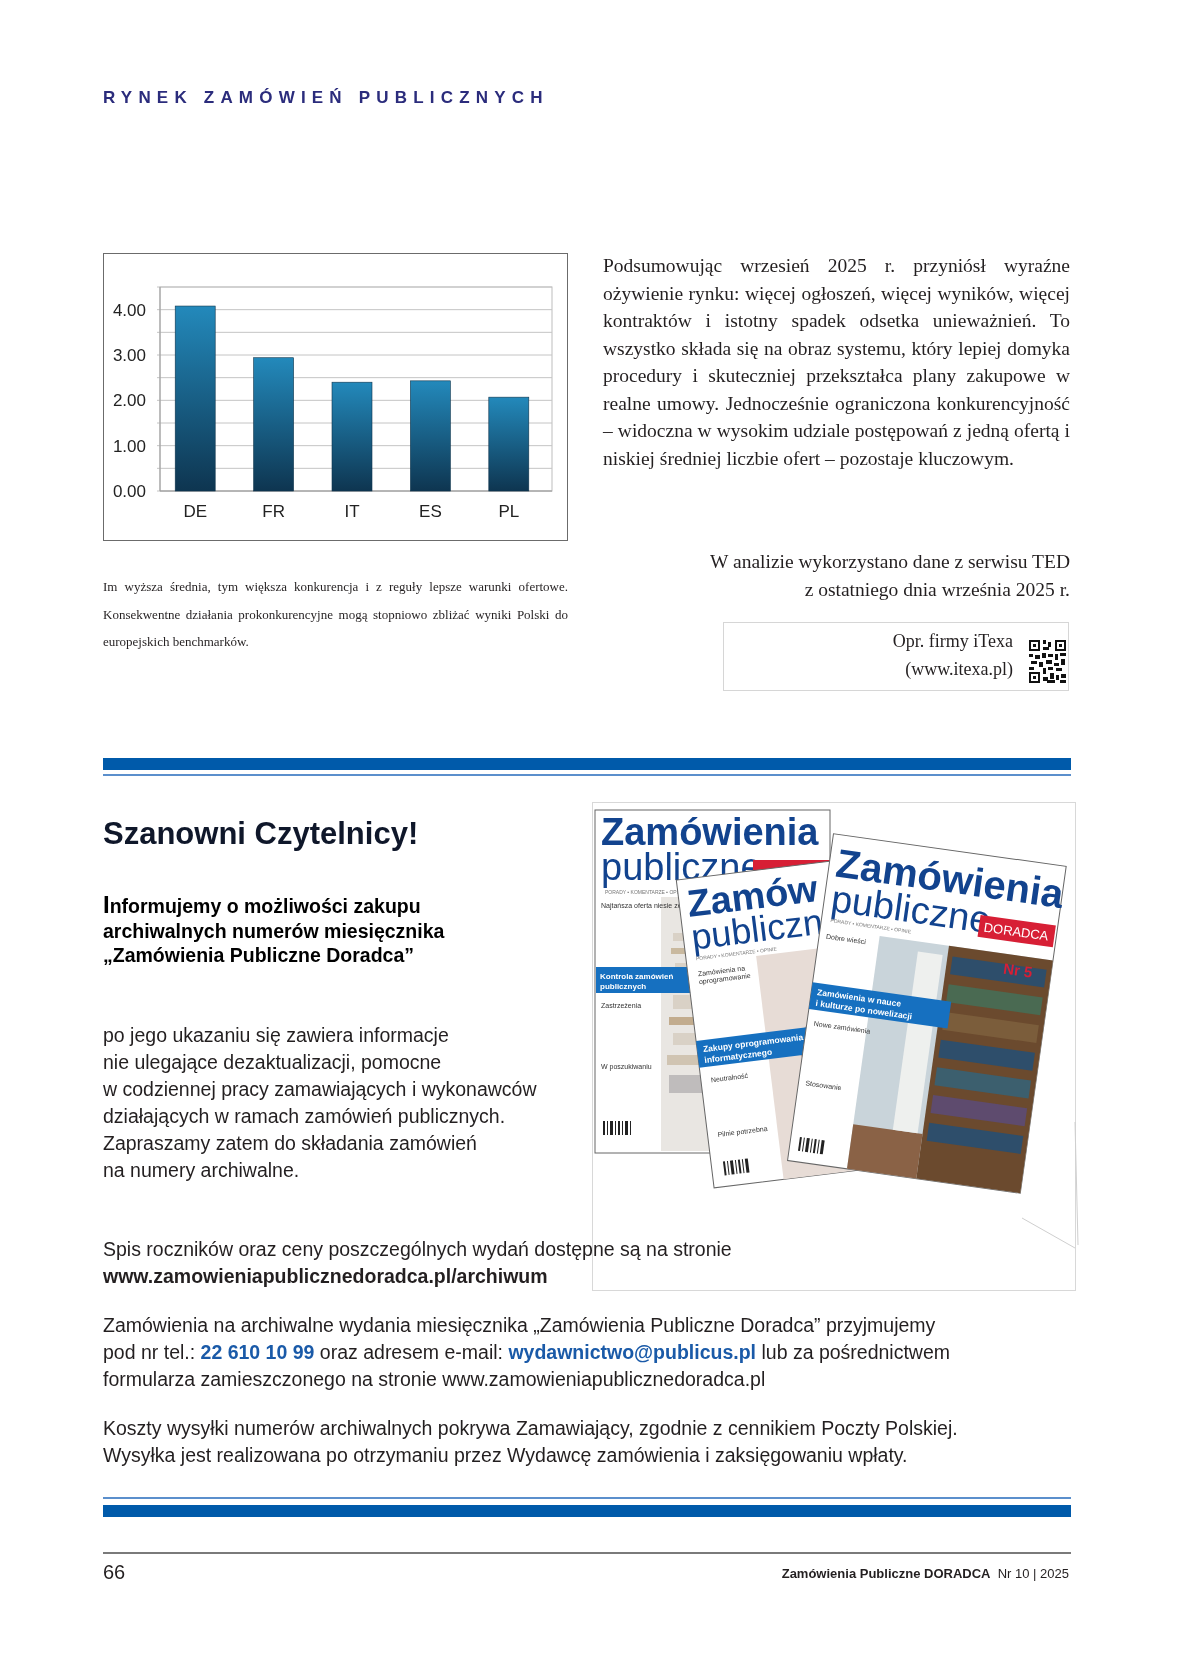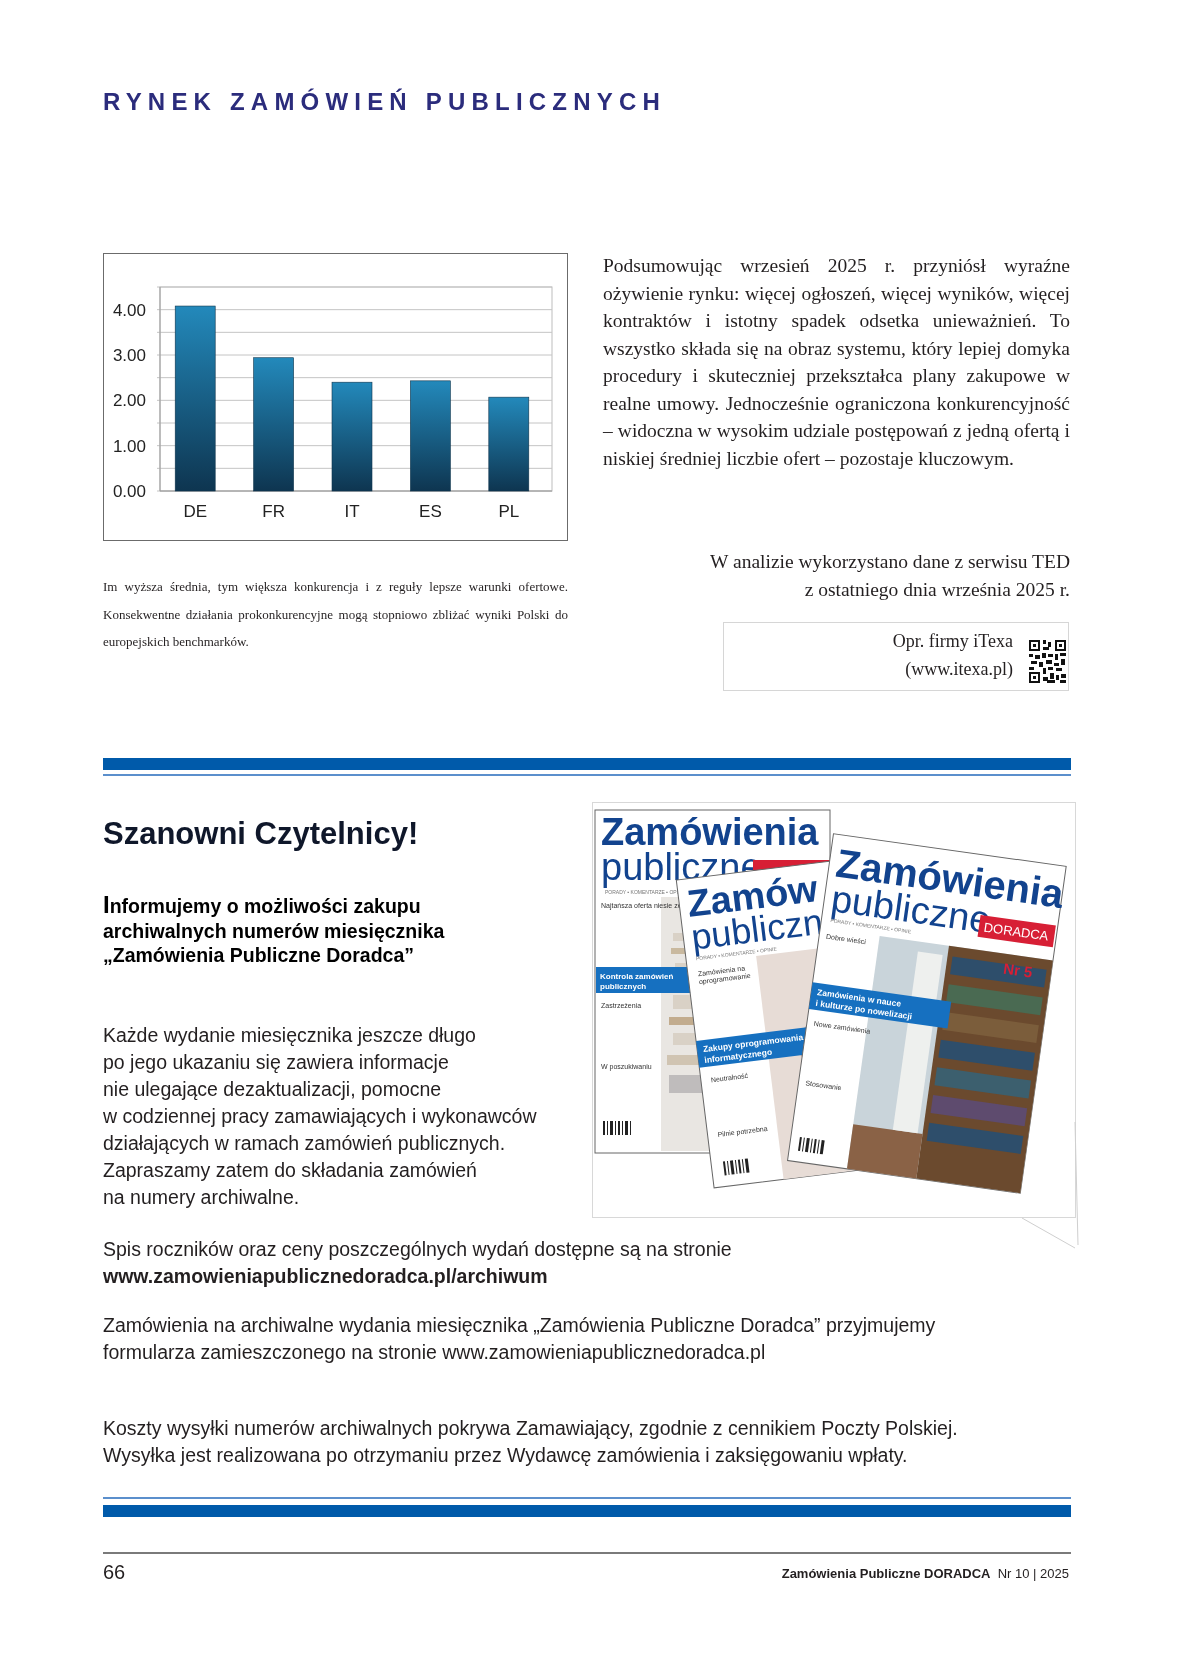--- a/index.html
+++ b/index.html
@@ -1,21 +1,21 @@
 <!DOCTYPE html>
 <html><head>
 <meta charset="utf-8">
 <style>
   html, body { margin:0; padding:0; background:#fff; }
   body { width:1200px; height:1655px; position:relative; overflow:hidden; color:#231f20; }
   .abs { position:absolute; }
   .serif { font-family: "Liberation Serif", "DejaVu Serif", serif; }
   .sans { font-family: "Liberation Sans", "DejaVu Sans", sans-serif; }
 
-  .section-title { left:103px; top:88px; font-size:24px; font-weight:bold; color:#2b2c7c; letter-spacing:6.2px; }
+  .section-title { left:103px; top:88px; font-size:17px; font-weight:bold; color:#2b2c7c; letter-spacing:6.2px; }
 
   
   #chart-box { left:103px; top:253px; width:465px; height:288px; border:1.5px solid #6b6b6b; box-sizing:border-box; background:#fff; }
   #chart-svg { position:absolute; left:0; top:0; }
 
   .col-right { left:603px; width:467px; font-size:19.5px; line-height:27.5px; text-align:justify; }
   .col-left { left:103px; width:465px; font-size:13px; line-height:27.5px; text-align:justify; }
 
   #right-par { top:252px; }
   #left-par { top:573px; }
@@ -29,21 +29,21 @@
   .rule-thin { background:#5b8fcc; height:2px; }
 
   #top-bar-thick { left:103px; top:758px; width:968px; }
   #top-bar-thin { left:103px; top:774px; width:968px; }
 
   #greeting { left:103px; top:816px; font-size:31px; font-weight:bold; color:#0f172a; }
   #lead { left:103px; top:893px; font-size:19.5px; font-weight:bold; color:#000000; line-height:24.5px; }
   #lead .cap { font-size:24px; }
   #body1 { left:103px; top:1022px; font-size:19.5px; line-height:27px; }
 
-  #covers-frame { left:592px; top:802px; width:484px; height:416px; border:1px solid #d8d8d8; box-sizing:border-box; background:#fff; }
+  #covers-frame { left:592px; top:802px; width:484px; height:489px; border:1px solid #d8d8d8; box-sizing:border-box; background:#fff; }
   #covers-svg { position:absolute; left:0; top:0; }
 
   #spis { left:103px; top:1236px; font-size:19.5px; line-height:27px; }
   #spis .url { font-weight:bold; }
   #orders { left:103px; top:1312px; font-size:19.5px; line-height:27px; }
   #orders .hl { color:#1a5aa8; font-weight:bold; }
   #shipping { left:103px; top:1415px; font-size:19.5px; line-height:27px; }
 
   #bottom-bar-thin { left:103px; top:1497px; width:968px; }
   #bottom-bar-thick { left:103px; top:1505px; width:968px; }
@@ -158,21 +158,20 @@
 
 <div id="greeting" class="abs sans">Szanowni Czytelnicy!</div>
 
 <div id="lead" class="abs sans">
   <div><span class="cap">I</span><span>nformujemy o możliwości zakupu</span></div>
   <div>archiwalnych numerów miesięcznika</div>
   <div>„Zamówienia Publiczne Doradca”</div>
 </div>
 
 <div id="body1" class="abs sans">
-  <div>Każde wydanie miesięcznika jeszcze długo</div>
   <div>po jego ukazaniu się zawiera informacje</div>
   <div>nie ulegające dezaktualizacji, pomocne</div>
   <div>w codziennej pracy zamawiających i wykonawców</div>
   <div>działających w ramach zamówień publicznych.</div>
   <div>Zapraszamy zatem do składania zamówień</div>
   <div>na numery archiwalne.</div>
 </div>
 
 <div id="covers-frame" class="abs">
   <svg id="covers-svg" width="484" height="416" viewBox="0 0 484 416">
@@ -282,20 +281,21 @@
   <line x1="2" y1="98" x2="55" y2="128" stroke="#cfcfcf" stroke-width="1"></line>
 </svg>
 
 <div id="spis" class="abs sans">
   <div>Spis roczników oraz ceny poszczególnych wydań dostępne są na stronie</div>
   <div class="url">www.zamowieniapublicznedoradca.pl/archiwum</div>
 </div>
 
 <div id="orders" class="abs sans">
   <div>Zamówienia na archiwalne wydania miesięcznika „Zamówienia Publiczne Doradca” przyjmujemy</div>
+  <div><span>pod nr tel.: </span><span class="hl">22 610 10 99</span><span> oraz adresem e-mail: </span><span class="hl">wydawnictwo@publicus.pl</span><span> lub za pośrednictwem</span></div>
   <div>formularza zamieszczonego na stronie www.zamowieniapublicznedoradca.pl</div>
 </div>
 
 <div id="shipping" class="abs sans">
   <div>Koszty wysyłki numerów archiwalnych pokrywa Zamawiający, zgodnie z cennikiem Poczty Polskiej.</div>
   <div>Wysyłka jest realizowana po otrzymaniu przez Wydawcę zamówienia i zaksięgowaniu wpłaty.</div>
 </div>
 
 <div id="bottom-bar-thin" class="abs rule-thin"></div>
 <div id="bottom-bar-thick" class="abs rule-thick"></div>

